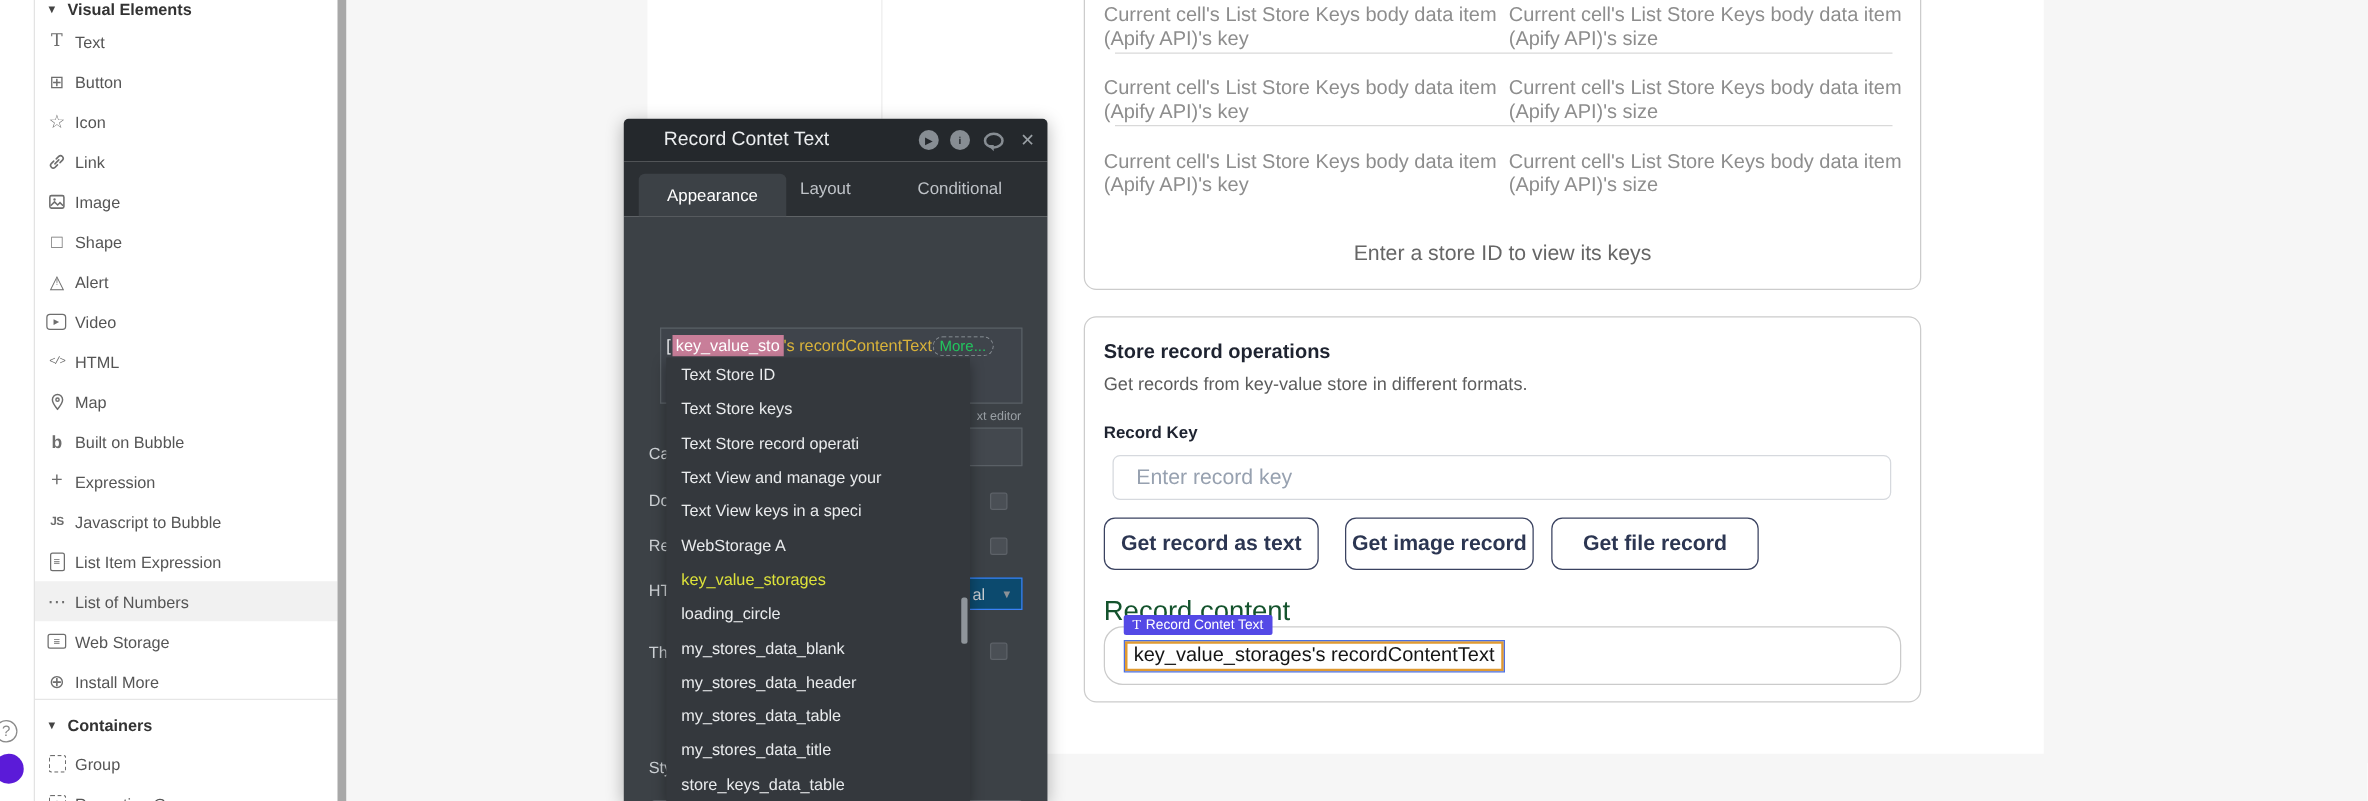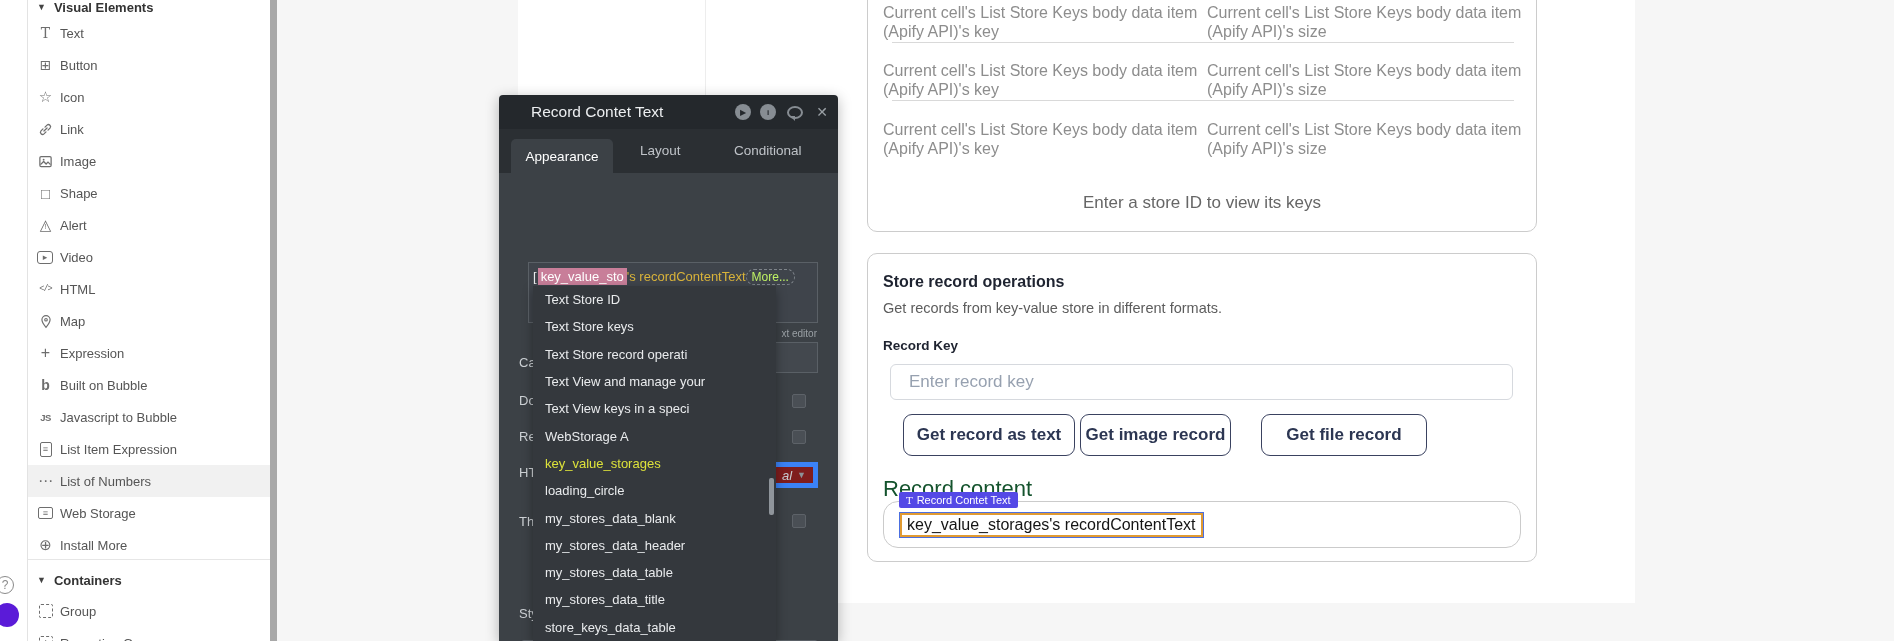--- a/index.html
+++ b/index.html
@@ -66,21 +66,21 @@
   #ops-card { left:867px; top:253px; width:670px; height:309px; }
   .ops-title { position:absolute; left:15px; top:19px; font-size:16px; font-weight:bold; color:#1e2330; }
   .ops-subtitle { position:absolute; left:15px; top:46px; font-size:14.5px; color:#5c5c5c; }
   .rk-label { position:absolute; left:15px; top:84px; font-size:13.5px; font-weight:bold; color:#1e2330; }
   .rk-input { position:absolute; left:22px; top:110px; width:623px; height:36px; border:1px solid #d6d9de;
     border-radius:6px; font-size:17px; padding-left:18px; color:#333; outline:none;
     font-family:"Liberation Sans","DejaVu Sans",sans-serif; }
   .rk-input::placeholder { color:#97a1b0; }
   .op-btn { position:absolute; top:160px; height:42px; background:#fff; border:1.5px solid #3a4260;
     border-radius:9px; font-size:17px; font-weight:bold; color:#2c3652; cursor:pointer;
-    font-family:"Liberation Sans","DejaVu Sans",sans-serif;margin-left:20px; }
+    font-family:"Liberation Sans","DejaVu Sans",sans-serif; }
   .rc-label { position:absolute; left:15px; top:222px; font-size:22px; color:#14532d; }
   .rc-container { position:absolute; left:15px; top:247px; width:638px; height:47px;
     border:1px solid #cbcbcb; border-radius:15px; }
   .rc-tag { position:absolute; left:31px; top:238px; height:16px; background:#5449e6; border-radius:2px;
     display:flex; align-items:center; gap:4px; padding:0 7px; color:#fff; font-size:11px; z-index:3; }
   .rc-tag .t-ic { font-family:"DejaVu Serif",serif; font-size:10px; }
   .rc-selected { position:absolute; left:32px; top:259px; height:24px; background:#fff;
     border:2px solid #e09a31; outline:1px solid #4b6fe0; display:flex; align-items:center;
     padding:0 5px; font-size:16px; color:#141414; z-index:2; }
 
@@ -90,42 +90,42 @@
   .p-header { position:absolute; left:0; top:0; width:339px; height:34px; background:#24282c; border-radius:4px 4px 0 0; }
   .p-title { position:absolute; left:32px; top:8px; font-size:15.5px; color:#eceef0; }
   .p-hicon { position:absolute; top:9px; width:16px; height:16px; cursor:pointer; }
   .circ { background:#878d93; border-radius:50%; color:#24282c; display:flex; align-items:center;
     justify-content:center; font-size:8px; font-weight:bold; }
   .p-comment { border:2px solid #878d93; border-radius:50% 50% 50% 50%; width:16px; height:13px; top:11px; }
   .p-comment::after { content:""; position:absolute; left:1px; bottom:-4px; width:0; height:0;
     border-left:5px solid transparent; border-top:5px solid #878d93; }
   .p-close { color:#9aa0a5; font-size:14px; font-weight:bold; line-height:16px; text-align:center; }
   .p-tabbar { position:absolute; left:0; top:34px; width:339px; height:44px; background:#2b2f33; }
-  .p-tab-active { position:absolute; left:12px; top:10px; width:102px; height:34px; background:#3c4146;
+  .p-tab-active { position:absolute; left:12px; top:10px; width:118px; height:34px; background:#3c4146;
     border-radius:5px 5px 0 0; display:flex; align-items:center; justify-content:center;
     font-size:13.5px; color:#fff; cursor:pointer; }
   .p-tab { position:absolute; top:14px; font-size:13.5px; color:#bfc3c8; cursor:pointer; }
   .p-body { position:absolute; left:0; top:78px; width:339px; height:468px; background:#3c4146; }
 
   .expr-box { position:absolute; left:29px; top:89px; width:290px; height:61px; background:#3f444b;
     border:1px solid #5a6066; display:flex; align-items:flex-start; padding:5px 4px; }
   .expr-bracket { color:#e8eaec; font-size:13px; margin:1px 1px 0 0; }
   .tok-pink { background:#c87e99; color:#fff; font-size:13px; padding:1px 3px; }
   .tok-yellow { color:#d9b33a; font-size:13px; padding-top:1px; }
-  .tok-more { color:#bef264; font-size:12px; border:1px dashed #7e848a; border-radius:8px;
+  .tok-more { color:#22c55e; font-size:12px; border:1px dashed #7e848a; border-radius:8px;
     padding:0 5px; margin-top:1px; cursor:pointer; }
 
   .occ-label { position:absolute; left:20px; font-size:13px; color:#ced2d6; }
   .occ-input { position:absolute; left:241px; width:78px; background:#43484e; border:1px solid #5a6066; }
   .occ-check { position:absolute; left:293px; width:14px; height:14px; background:#4a4f55;
     border:1px solid #5d6268; border-radius:2px; cursor:pointer; }
   .occ-editorlink { position:absolute; right:21px; top:155px; font-size:10px; color:#9aa0a5; cursor:pointer; }
-  .occ-select { position:absolute; left:241px; top:289px; width:78px; height:26px; background:#7f1d1d;
-    border:5px solid #3b82f6; display:flex; align-items:center; font-size:13px; color:#c8ccd0;
-    padding-left:37px; cursor:pointer;font-style:italic; }
+  .occ-select { position:absolute; left:241px; top:289px; width:78px; height:26px; background:#0c4a6e;
+    border:1px solid #3b82f6; display:flex; align-items:center; font-size:13px; color:#c8ccd0;
+    padding-left:37px; cursor:pointer; }
   .occ-select .chev { position:absolute; right:7px; color:#8d9297; font-size:9px; }
 
   .p-dropdown { position:absolute; left:34px; top:113px; width:243px; height:355px; background:#34383d;
     box-shadow:0 4px 10px rgba(0,0,0,.35); z-index:5; overflow:hidden;text-align:center; }
   .dd-item { height:27.3px; display:flex; align-items:center; padding-left:12px; font-size:13px;
     color:#e9ebed; cursor:pointer; white-space:nowrap; }
   .dd-item.hl { color:#dde23a; }
   .dd-thumb { position:absolute; right:2px; top:192px; width:5px; height:37px; background:#8f959b; border-radius:2px; }
 
   .style-label { position:absolute; left:20px; top:433px; font-size:13px; color:#ced2d6; }
@@ -157,21 +157,21 @@
   </div>
   <div class="empty-state">Enter a store ID to view its keys</div>
 </div>
 
 <div class="card" id="ops-card">
   <div class="ops-title">Store record operations</div>
   <div class="ops-subtitle">Get records from key-value store in different formats.</div>
   <div class="rk-label">Record Key</div>
   <input class="rk-input" placeholder="Enter record key" style="">
   <button class="op-btn" style="left:15px;width:172px">Get record as text</button>
-  <button class="op-btn" style="left:192px;width:151px">Get image record</button>
+  <button class="op-btn" style="left:208px;width:151px">Get image record</button>
   <button class="op-btn" style="left:373px;width:166px">Get file record</button>
   <div class="rc-label">Record content</div>
   <div class="rc-container"></div>
   <div class="rc-tag">
     <span class="t-ic">T</span>
     <span>Record Contet Text</span>
   </div>
   <div class="rc-selected">key_value_storages's recordContentText</div>
 </div>
 
@@ -230,26 +230,26 @@
     <div class="side-item">
       <span class="ic">
           <svg width="14" height="15" viewBox="0 0 24 24">
             <path d="M12 2 a7 7 0 0 1 7 7 c0 4.5-7 13-7 13 s-7-8.5-7-13 a7 7 0 0 1 7-7 z" stroke="#6e6e6e" fill="none" stroke-width="2"></path>
             <circle cx="12" cy="9" r="2.2" stroke="#6e6e6e" fill="none" stroke-width="2"></circle>
           </svg>
         </span>
       <span>Map</span>
       </div>
     <div class="side-item">
+        <span class="ic ic-bob"></span>
+        <span>Built on Bubble</span>
+      </div>
+    <div class="side-item">
         <span class="ic ic-plus"></span>
         <span>Expression</span>
-      </div>
-    <div class="side-item">
-        <span class="ic ic-bob"></span>
-        <span>Built on Bubble</span>
       </div>
     <div class="side-item">
         <span class="ic ic-js"></span>
         <span>Javascript to Bubble</span>
       </div>
     <div class="side-item">
         <span class="ic ic-lie"></span>
         <span>List Item Expression</span>
       </div>
     <div class="side-item active">

